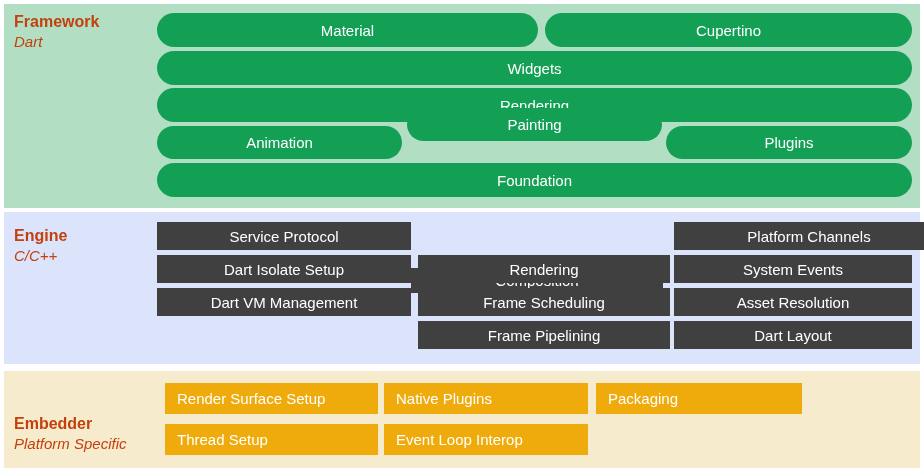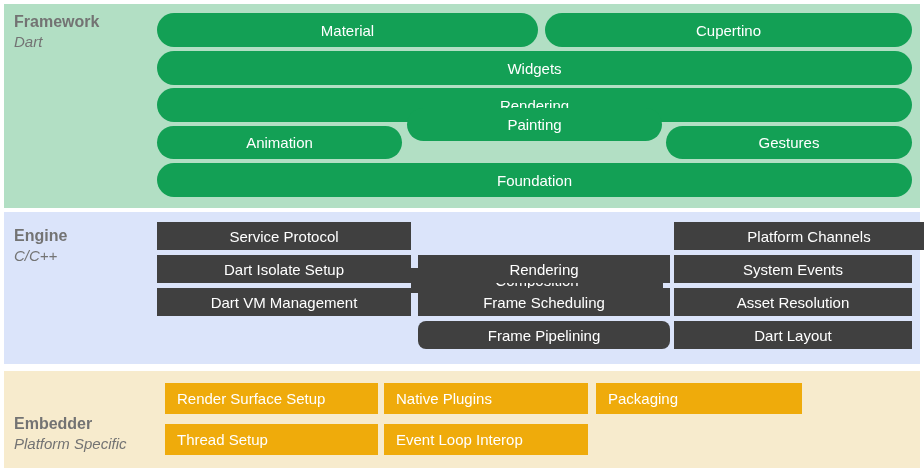--- a/index.html
+++ b/index.html
@@ -42,21 +42,21 @@
   .layer-embedder {
     top: 371px;
     height: 97px;
     background: #f7ebcd;
   }
 
   
   .layer-label {
     position: absolute;
     left: 14px;
-    color: #737373;
+    color: #c2410c;
   }
   .layer-label .title {
     font-size: 16px;
     font-weight: bold;
     line-height: 20px;
     white-space: nowrap;
   }
   .layer-label .subtitle {
     font-size: 15px;
     font-style: italic;
@@ -119,39 +119,39 @@
 
   <div class="block green" style="left:157px; top:13px; width:381px; height:34px;">Material</div>
   <div class="block green" style="left:545px; top:13px; width:367px; height:34px;">Cupertino</div>
 
   <div class="block green" style="left:157px; top:51px; width:755px; height:34px;">Widgets</div>
 
   <div class="block green" style="left:157px; top:88px; width:755px; height:34px;">Rendering</div>
 
   <div class="block green" style="left:157px; top:126px; width:245px; height:33px;">Animation</div>
   <div class="block green" style="left:407px; top:108px; width:255px; height:33px;">Painting</div>
-  <div class="block green" style="left:666px; top:126px; width:246px; height:33px;">Gestures</div>
+  <div class="block green" style="left:666px; top:126px; width:246px; height:33px;">Plugins</div>
 
   <div class="block green" style="left:157px; top:163px; width:755px; height:34px;">Foundation</div>
 
   <div class="layer layer-engine"></div>
 
   <div class="layer-label label-engine">
     <div class="title">Engine</div>
     <div class="subtitle">C/C++</div>
   </div>
 
   <div class="block blue" style="left:157px; top:222px; width:254px; height:28px;">Service Protocol</div>
   <div class="block blue" style="left:157px; top:255px; width:254px; height:28px;">Dart Isolate Setup</div>
   <div class="block blue" style="left:157px; top:288px; width:254px; height:28px;">Dart VM Management</div>
 
   <div class="block blue" style="left:411px; top:222px; width:252px; height:25px;margin-top:46px;">Composition</div>
   <div class="block blue" style="left:418px; top:255px; width:252px; height:28px;">Rendering</div>
   <div class="block blue" style="left:418px; top:288px; width:252px; height:28px;">Frame Scheduling</div>
-  <div class="block blue" style="left:418px; top:321px; width:252px; height:28px;border-radius:8px;">Frame Pipelining</div>
+  <div class="block blue" style="left:418px; top:321px; width:252px; height:28px;">Frame Pipelining</div>
 
   <div class="block blue" style="left:674px; top:222px; width:270px; height:28px;">Platform Channels</div>
   <div class="block blue" style="left:674px; top:255px; width:238px; height:28px;">System Events</div>
   <div class="block blue" style="left:674px; top:288px; width:238px; height:28px;">Asset Resolution</div>
   <div class="block blue" style="left:674px; top:321px; width:238px; height:28px;">Dart Layout</div>
 
   <div class="layer layer-embedder"></div>
 
   <div class="layer-label label-embedder">
     <div class="title">Embedder</div>

